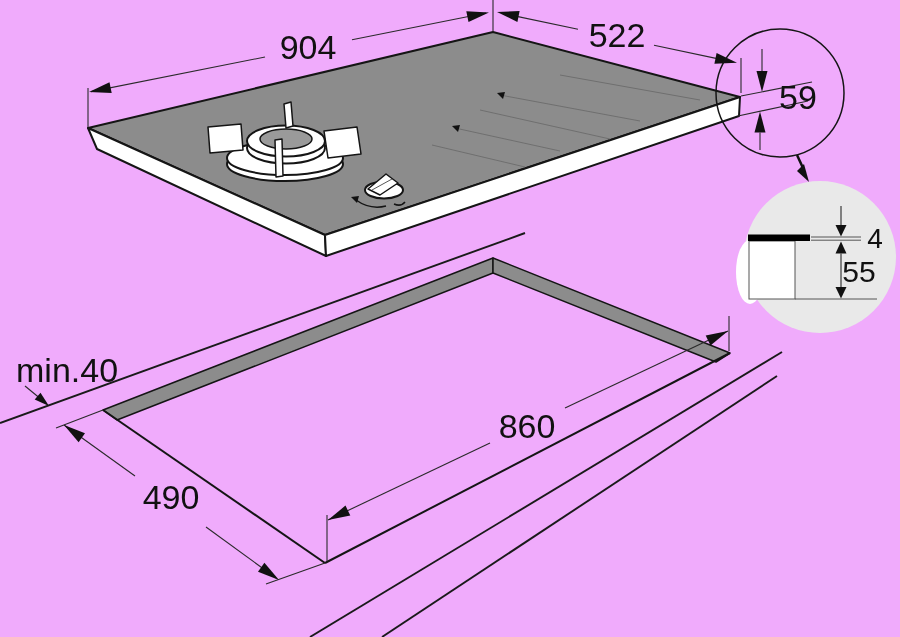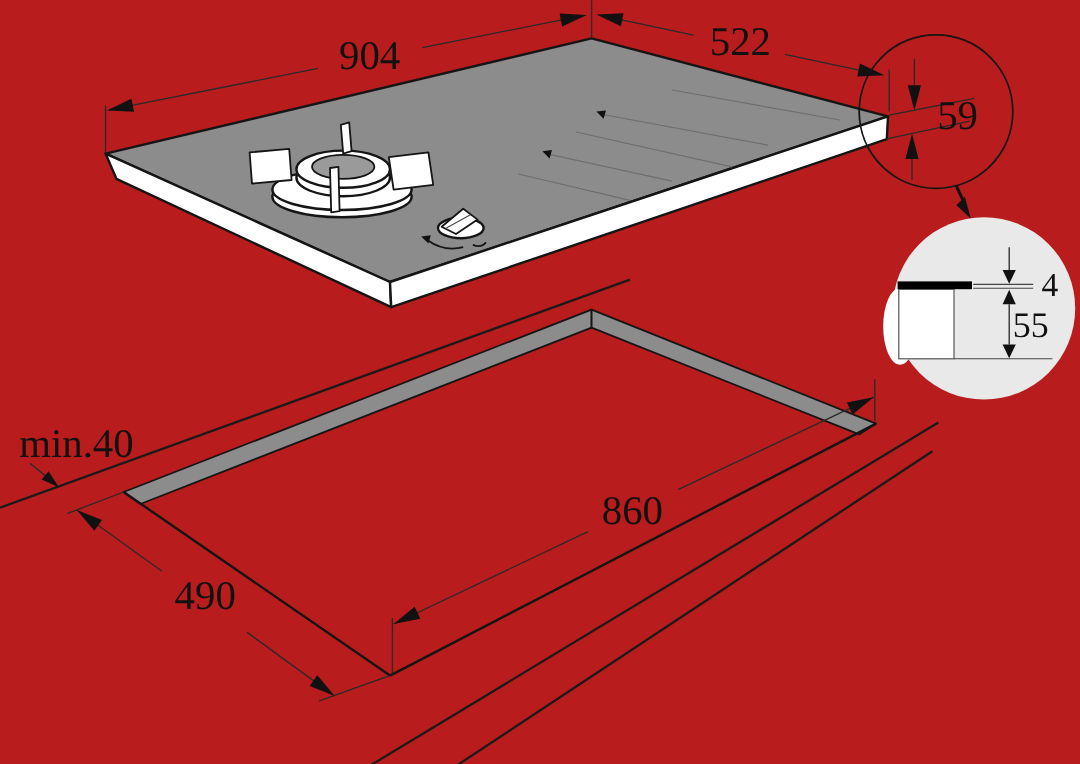--- a/index.html
+++ b/index.html
@@ -1,17 +1,17 @@
 <!DOCTYPE html>
 <html><head>
 <meta charset="utf-8">
 <style>
   html,body{margin:0;padding:0;background:#ffffff;}
-  .stage{position:relative;width:900px;height:637px;background:#b91c1c;overflow:hidden;
-         font-family:Liberation Serif, serif;}
+  .stage{position:relative;width:900px;height:637px;background:#f0abfc;overflow:hidden;
+         font-family:Liberation Sans, sans-serif;}
   svg{display:block}
   .ol2{fill:none;stroke:#151515;stroke-width:2;stroke-linejoin:round;}
   .ol15{fill:none;stroke:#151515;stroke-width:1.5;stroke-linejoin:round;}
   .ln18{fill:none;stroke:#1a1a1a;stroke-width:1.9;}
   .dim{fill:none;stroke:#2a2a2a;stroke-width:1.1;}
   .thin{fill:none;stroke:#444;stroke-width:0.9;}
   .zl{fill:none;stroke:#6f6f6f;stroke-width:1;}
   .arr{fill:#111;stroke:none;}
   .wfill{stroke:#151515;stroke-width:2;stroke-linejoin:round;}
   .wfill15{stroke:#151515;stroke-width:1.5;stroke-linejoin:round;}

